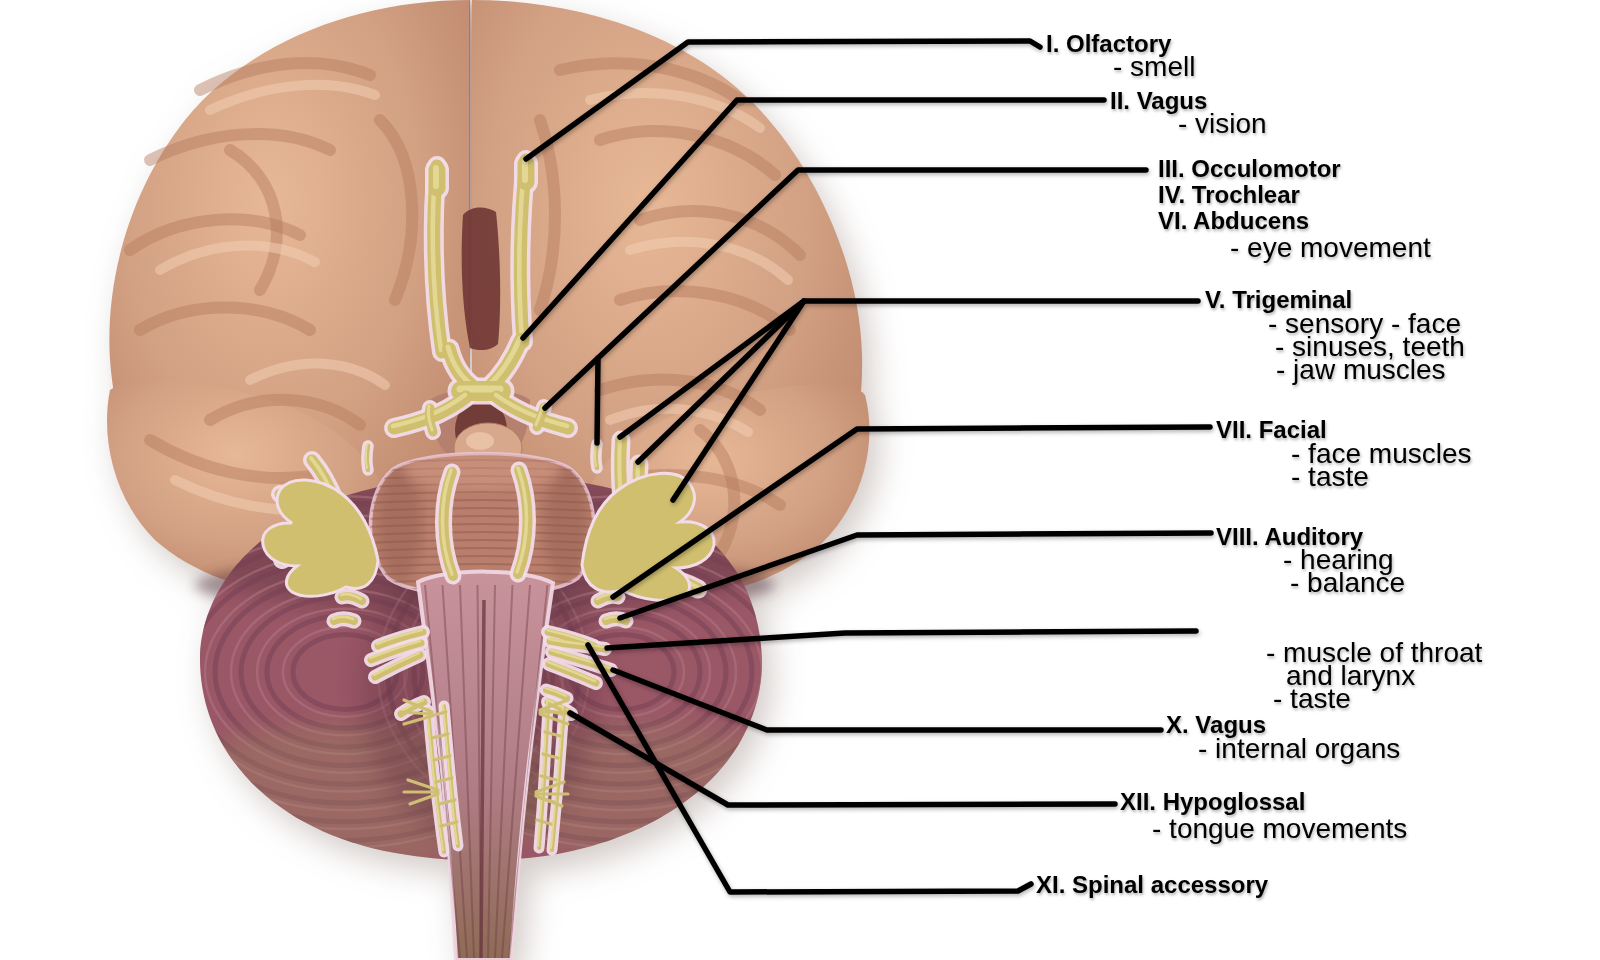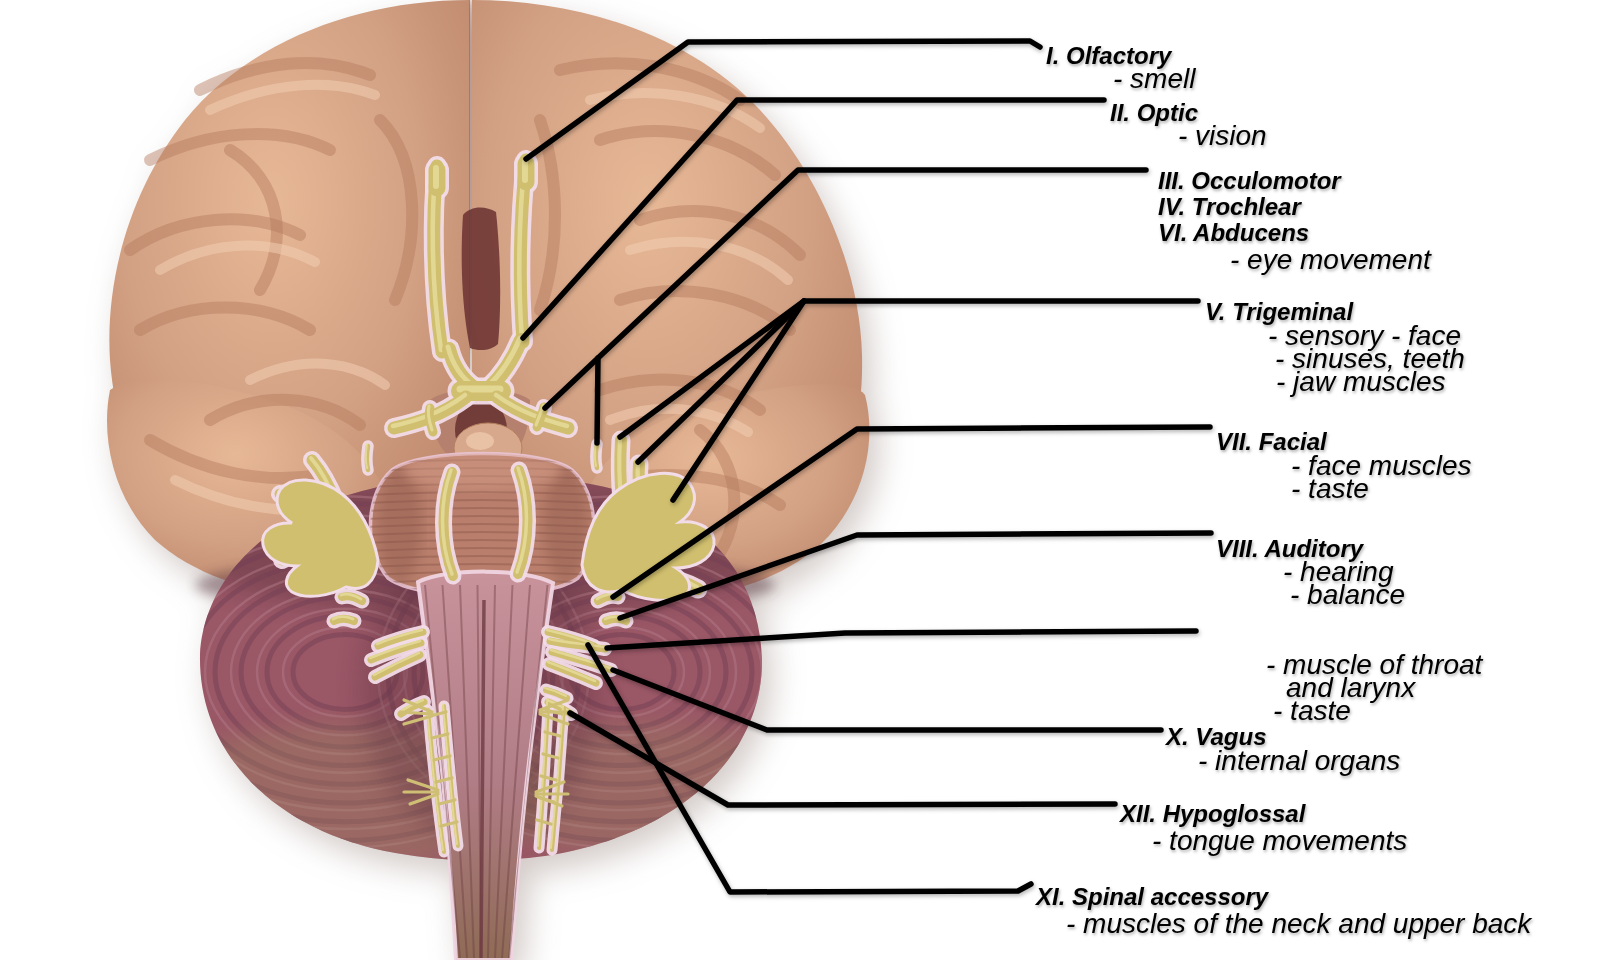--- a/index.html
+++ b/index.html
@@ -2,21 +2,21 @@
 <html style="--background: #ffffff; --line: #000000; --text: #000000; --cerebrum: #d2a083; --cerebrum_light: #f0cbb2; --cerebrum_dark: #b37a5e; --fissure: #6a3030; --cerebellum: #9a5766; --cerebellum_dark: #734055; --cerebellum_light: #b57f8c; --olive_sheen: #9d8a5f; --pons: #b97f6c; --pons_dark: #8a564a; --medulla: #c9939c; --medulla_dark: #6d3b42; --sheath: #f2dce8; --nerve: #d0bf6e; --nerve_light: #e9dfa2; --nerve_dark: #8f823f;"><head>
 <meta charset="utf-8">
 <style>
   html,body{margin:0;padding:0;background:#ffffff;}
   #stage{position:relative;width:1600px;height:960px;background:#fff;overflow:hidden;
          font-family:"Liberation Sans", sans-serif;}
   #art{position:absolute;left:0;top:0;}
   #brain-group{filter:drop-shadow(10px 14px 16px rgba(96,70,58,0.28));}
   #callout-lines{filter:drop-shadow(1px 2px 2px rgba(0,0,0,0.30));}
   .callout-line{fill:none;stroke:#000;stroke-width:5.5;stroke-linecap:round;stroke-linejoin:round;}
-  #labels-layer{position:absolute;left:0;top:16px;width:1600px;height:704px;pointer-events:none;font-style:italic;}
+  #labels-layer{position:absolute;left:0;top:4px;width:1600px;height:704px;pointer-events:none;}
   .label{position:absolute;font-size:28px;line-height:26px;color:#000;white-space:pre;
          text-shadow:1px 2px 3px rgba(80,80,80,0.45);}
   .label.bold{font-weight:bold;font-size:24px;}
   .nSheath{fill:none;stroke:var(--sheath);stroke-linecap:round;opacity:.95;}
   .nCore{fill:none;stroke:var(--nerve);stroke-linecap:round;}
   .nHi{fill:none;stroke:var(--nerve_light);stroke-linecap:round;opacity:.75;}
   .palm{fill:var(--nerve);stroke:var(--sheath);stroke-width:3;}
 </style>
 </head>
 <body>
@@ -359,21 +359,21 @@
         <polyline points="607,648 845,633 1196,631" class="callout-line"></polyline>
         <polyline points="613,670 767,730 1161,730" class="callout-line"></polyline>
         <polyline points="570,713 728,805 1115,804" class="callout-line"></polyline>
         <polyline points="588,645 730,892 1018,891 1031,884" class="callout-line"></polyline>
       </g>
   </svg>
 
   <div id="labels-layer">
       <div class="label bold" style="left: 1046px; top: 27px;">I. Olfactory</div>
       <div class="label" style="left: 1113px; top: 50px;">- smell</div>
-      <div class="label bold" style="left: 1110px; top: 84px;">II. Optic</div>
+      <div class="label bold" style="left: 1110px; top: 84px;">II. Vagus</div>
       <div class="label" style="left: 1178px; top: 107px;">- vision</div>
       <div class="label bold" style="left: 1158px; top: 152px;">III. Occulomotor</div>
       <div class="label bold" style="left: 1158px; top: 178px; text-align: center;">IV. Trochlear</div>
       <div class="label bold" style="left: 1158px; top: 204px;">VI. Abducens</div>
       <div class="label" style="left: 1230px; top: 231px;">- eye movement</div>
       <div class="label bold" style="left: 1205px; top: 283px;">V. Trigeminal</div>
       <div class="label" style="left: 1268px; top: 307px;">- sensory - face</div>
       <div class="label" style="left: 1275px; top: 330px;">- sinuses, teeth</div>
       <div class="label" style="left: 1276px; top: 353px;">- jaw muscles</div>
       <div class="label bold" style="left: 1216px; top: 413px;">VII. Facial</div>
@@ -383,15 +383,14 @@
       <div class="label" style="left: 1283px; top: 543px;">- hearing</div>
       <div class="label" style="left: 1290px; top: 566px;">- balance</div>
       <div class="label" style="left: 1266px; top: 636px;">- muscle of throat</div>
       <div class="label" style="left: 1286px; top: 659px;">and larynx</div>
       <div class="label" style="left: 1273px; top: 682px;">- taste</div>
       <div class="label bold" style="left: 1166px; top: 708px; text-align: right;">X. Vagus</div>
       <div class="label" style="left: 1198px; top: 732px;">- internal organs</div>
       <div class="label bold" style="left: 1120px; top: 785px;">XII. Hypoglossal</div>
       <div class="label" style="left: 1152px; top: 812px;">- tongue movements</div>
       <div class="label bold" style="left: 1036px; top: 868px;">XI. Spinal accessory</div>
-      <div class="label" style="left: 1066px; top: 895px;">- muscles of the neck and upper back</div>
     </div>
 </div>
 
 </body></html>

